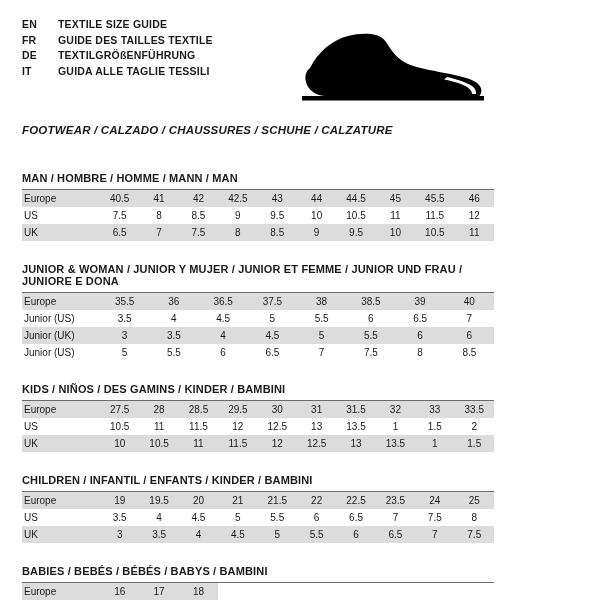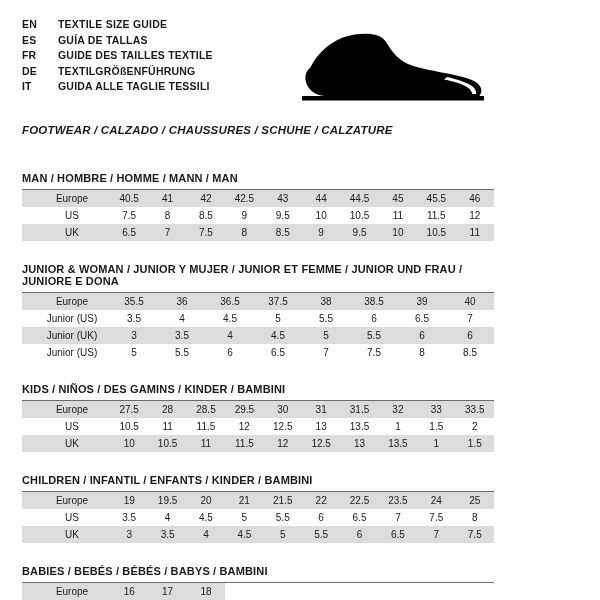--- a/index.html
+++ b/index.html
@@ -83,22 +83,22 @@
   }
   table.size td {
     height: 17px;
     line-height: 17px;
     padding: 0;
     text-align: center;
     vertical-align: middle;
     white-space: nowrap;
   }
   table.size td.rowhead {
-    text-align: center;
-    padding-left: 12px;
+    text-align: left;
+    padding-left: 2px;
     width: 76px;
   }
   table.size tr.shaded td {
     background: #dcdcdc;
   }
   table.size tr.shaded td.rowhead { background: #dcdcdc; }
 
   
   td.nofill { background: #ffffff !important; }
 </style>
@@ -106,24 +106,20 @@
 <body>
 
 <div class="page">
 
   <div class="header">
     <table class="lang-table">
       <tbody>
         <tr>
           <td class="lang-code">EN</td>
           <td class="lang-title">TEXTILE SIZE GUIDE</td>
-        </tr>
-        <tr>
-          <td class="lang-code">ES</td>
-          <td class="lang-title">GUÍA DE TALLAS</td>
         </tr>
         <tr>
           <td class="lang-code">FR</td>
           <td class="lang-title">GUIDE DES TAILLES TEXTILE</td>
         </tr>
         <tr>
           <td class="lang-code">DE</td>
           <td class="lang-title">TEXTILGRÖßENFÜHRUNG</td>
         </tr>
         <tr>

